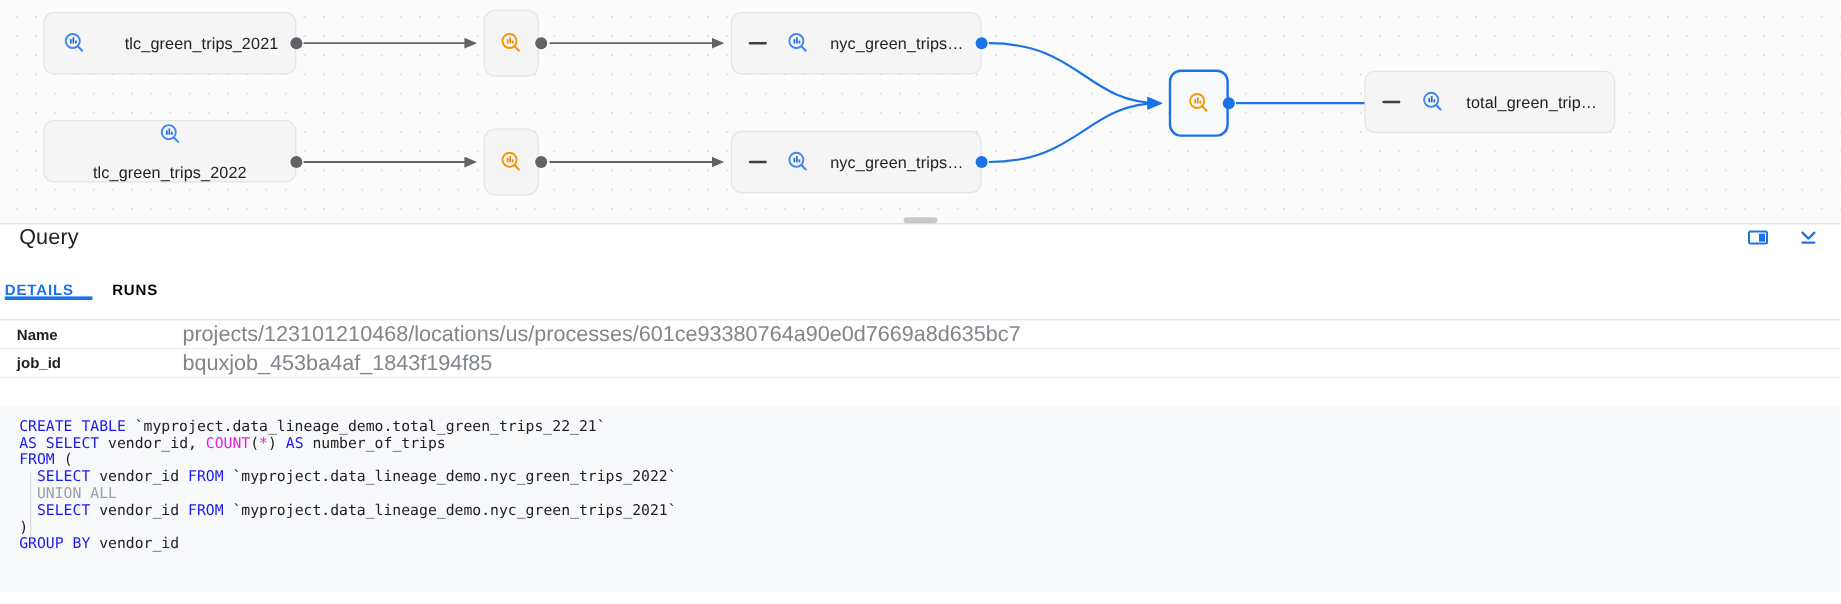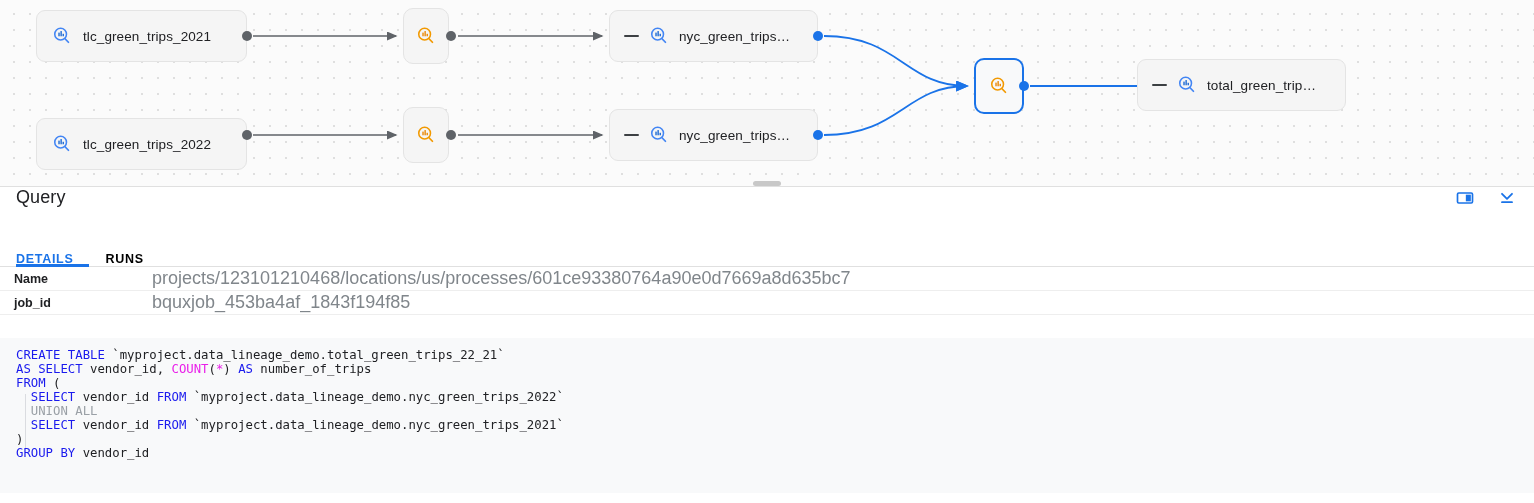--- a/index.html
+++ b/index.html
@@ -33,20 +33,21 @@
     border: 1px solid #e4e4e4;
     border-radius: 9px;
     display: flex;
     align-items: center;
     z-index: 3;
   }
   .node.table-node {
     height: 52px;
     padding: 0 14px;
     gap: 10px;
+    justify-content: space-between;
   }
   .node.proc-node {
     width: 46px; height: 56px;
     justify-content: center;
     border-radius: 10px;
   }
   .node.selected {
     border: 2px solid #1a73e8;
     background: #f8f9fa;
   }
@@ -111,22 +112,22 @@
   .hdr-icon {
     width: 22px; height: 22px;
     display: flex; align-items: center; justify-content: center;
     cursor: pointer;
     color: #1a73e8;
   }
 
   #tabs {
     height: 32px;
     display: flex;
-    align-items: flex-end;
-    padding: 0 16px;
+    align-items: flex-start;
+    padding: 0 4px;
     border-bottom: 1px solid #e0e0e0;
   }
   .tab {
     display: flex; align-items: center;
     padding: 0 16px;
     font-size: 12.5px;
     font-weight: bold;
     letter-spacing: .7px;
     color: #000000;
     cursor: pointer;
@@ -251,21 +252,21 @@
         <rect x="8" y="8.3" width="1.5" height="4" fill="#1967d2"></rect>
         <rect x="10.3" y="6.6" width="1.5" height="5.7" fill="#1967d2"></rect>
         <rect x="12.6" y="9.6" width="1.5" height="2.7" fill="#1967d2"></rect>
         <line x1="15.3" y1="15" x2="19" y2="18.8" stroke="#4285f4" stroke-width="1.9" stroke-linecap="round"></line>
       </svg>
     </span>
     <span class="node-label">nyc_green_trips…</span>
   </div>
   <div class="port blue" style="left:813px; top:31px;"></div>
 
-  <div class="node table-node" style="left:36px; top:118px; width:211px;">
+  <div class="node table-node" style="left:36px; top:100px; width:211px;flex-direction:column;">
     <span>
       <svg class="node-icon" viewBox="0 0 24 24">
         <circle cx="10.5" cy="10" r="6.4" fill="none" stroke="#4285f4" stroke-width="1.7"></circle>
         <rect x="8" y="8.3" width="1.5" height="4" fill="#1967d2"></rect>
         <rect x="10.3" y="6.6" width="1.5" height="5.7" fill="#1967d2"></rect>
         <rect x="12.6" y="9.6" width="1.5" height="2.7" fill="#1967d2"></rect>
         <line x1="15.3" y1="15" x2="19" y2="18.8" stroke="#4285f4" stroke-width="1.9" stroke-linecap="round"></line>
       </svg>
     </span>
     <span class="node-label">tlc_green_trips_2022</span>

